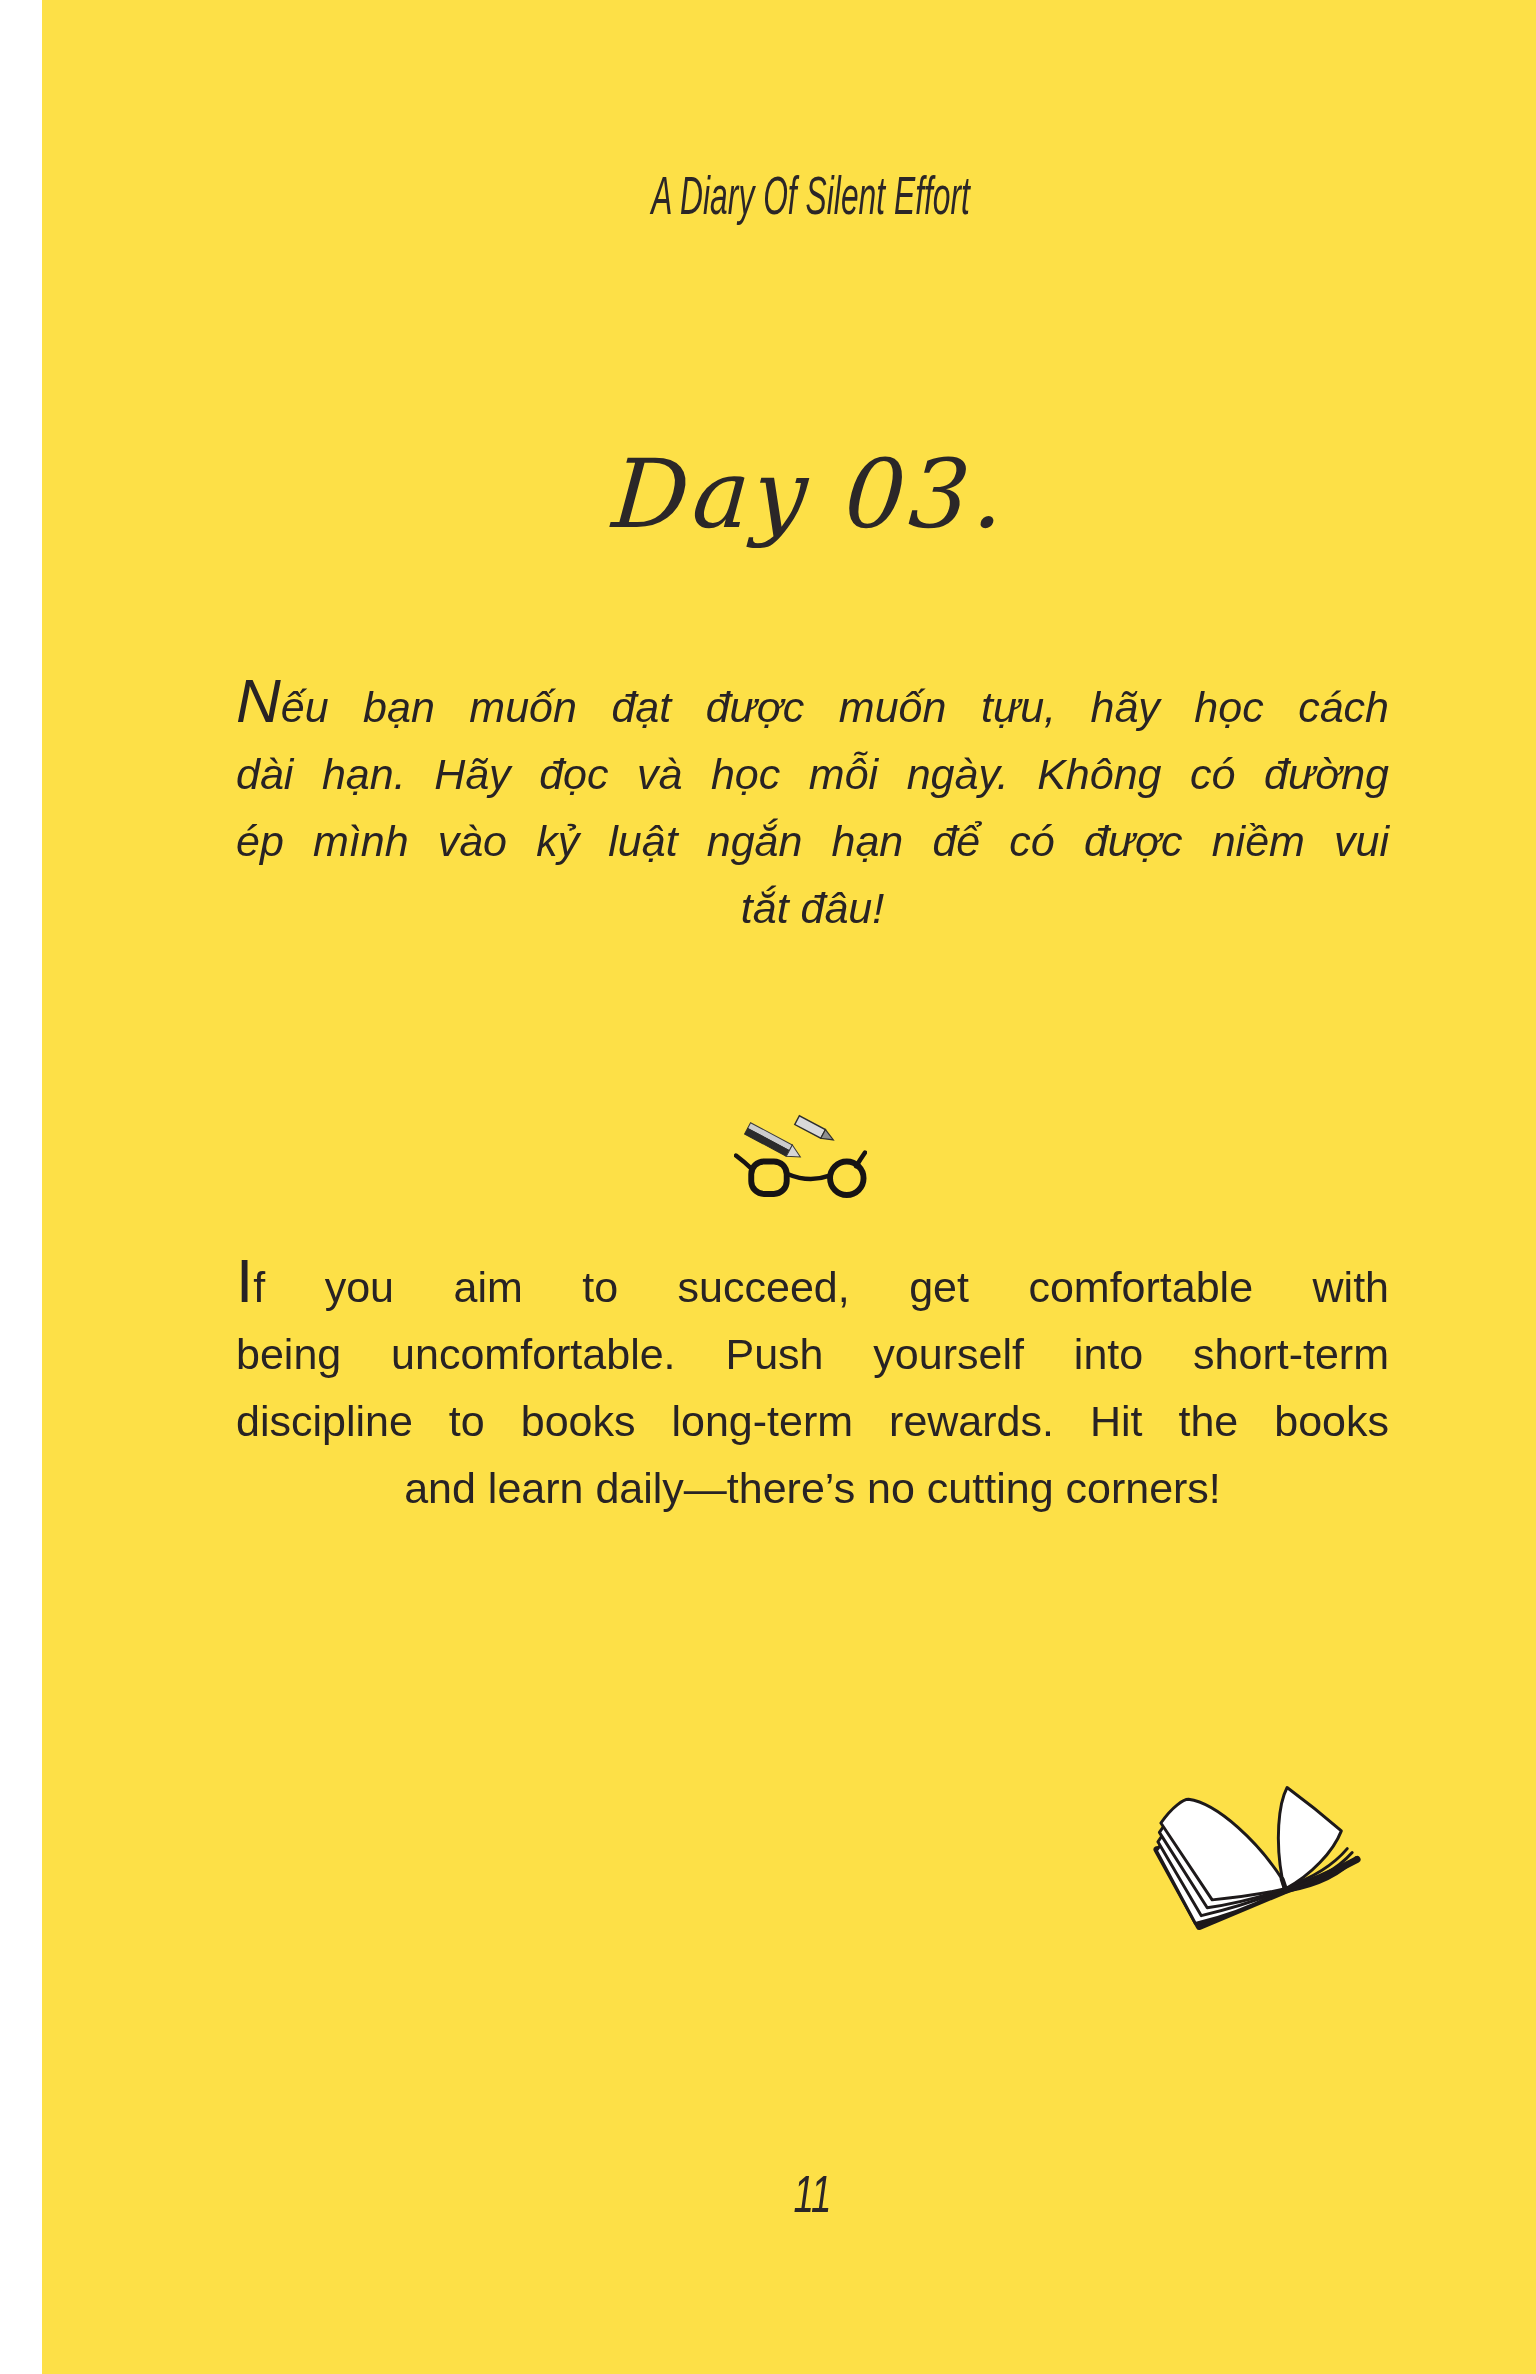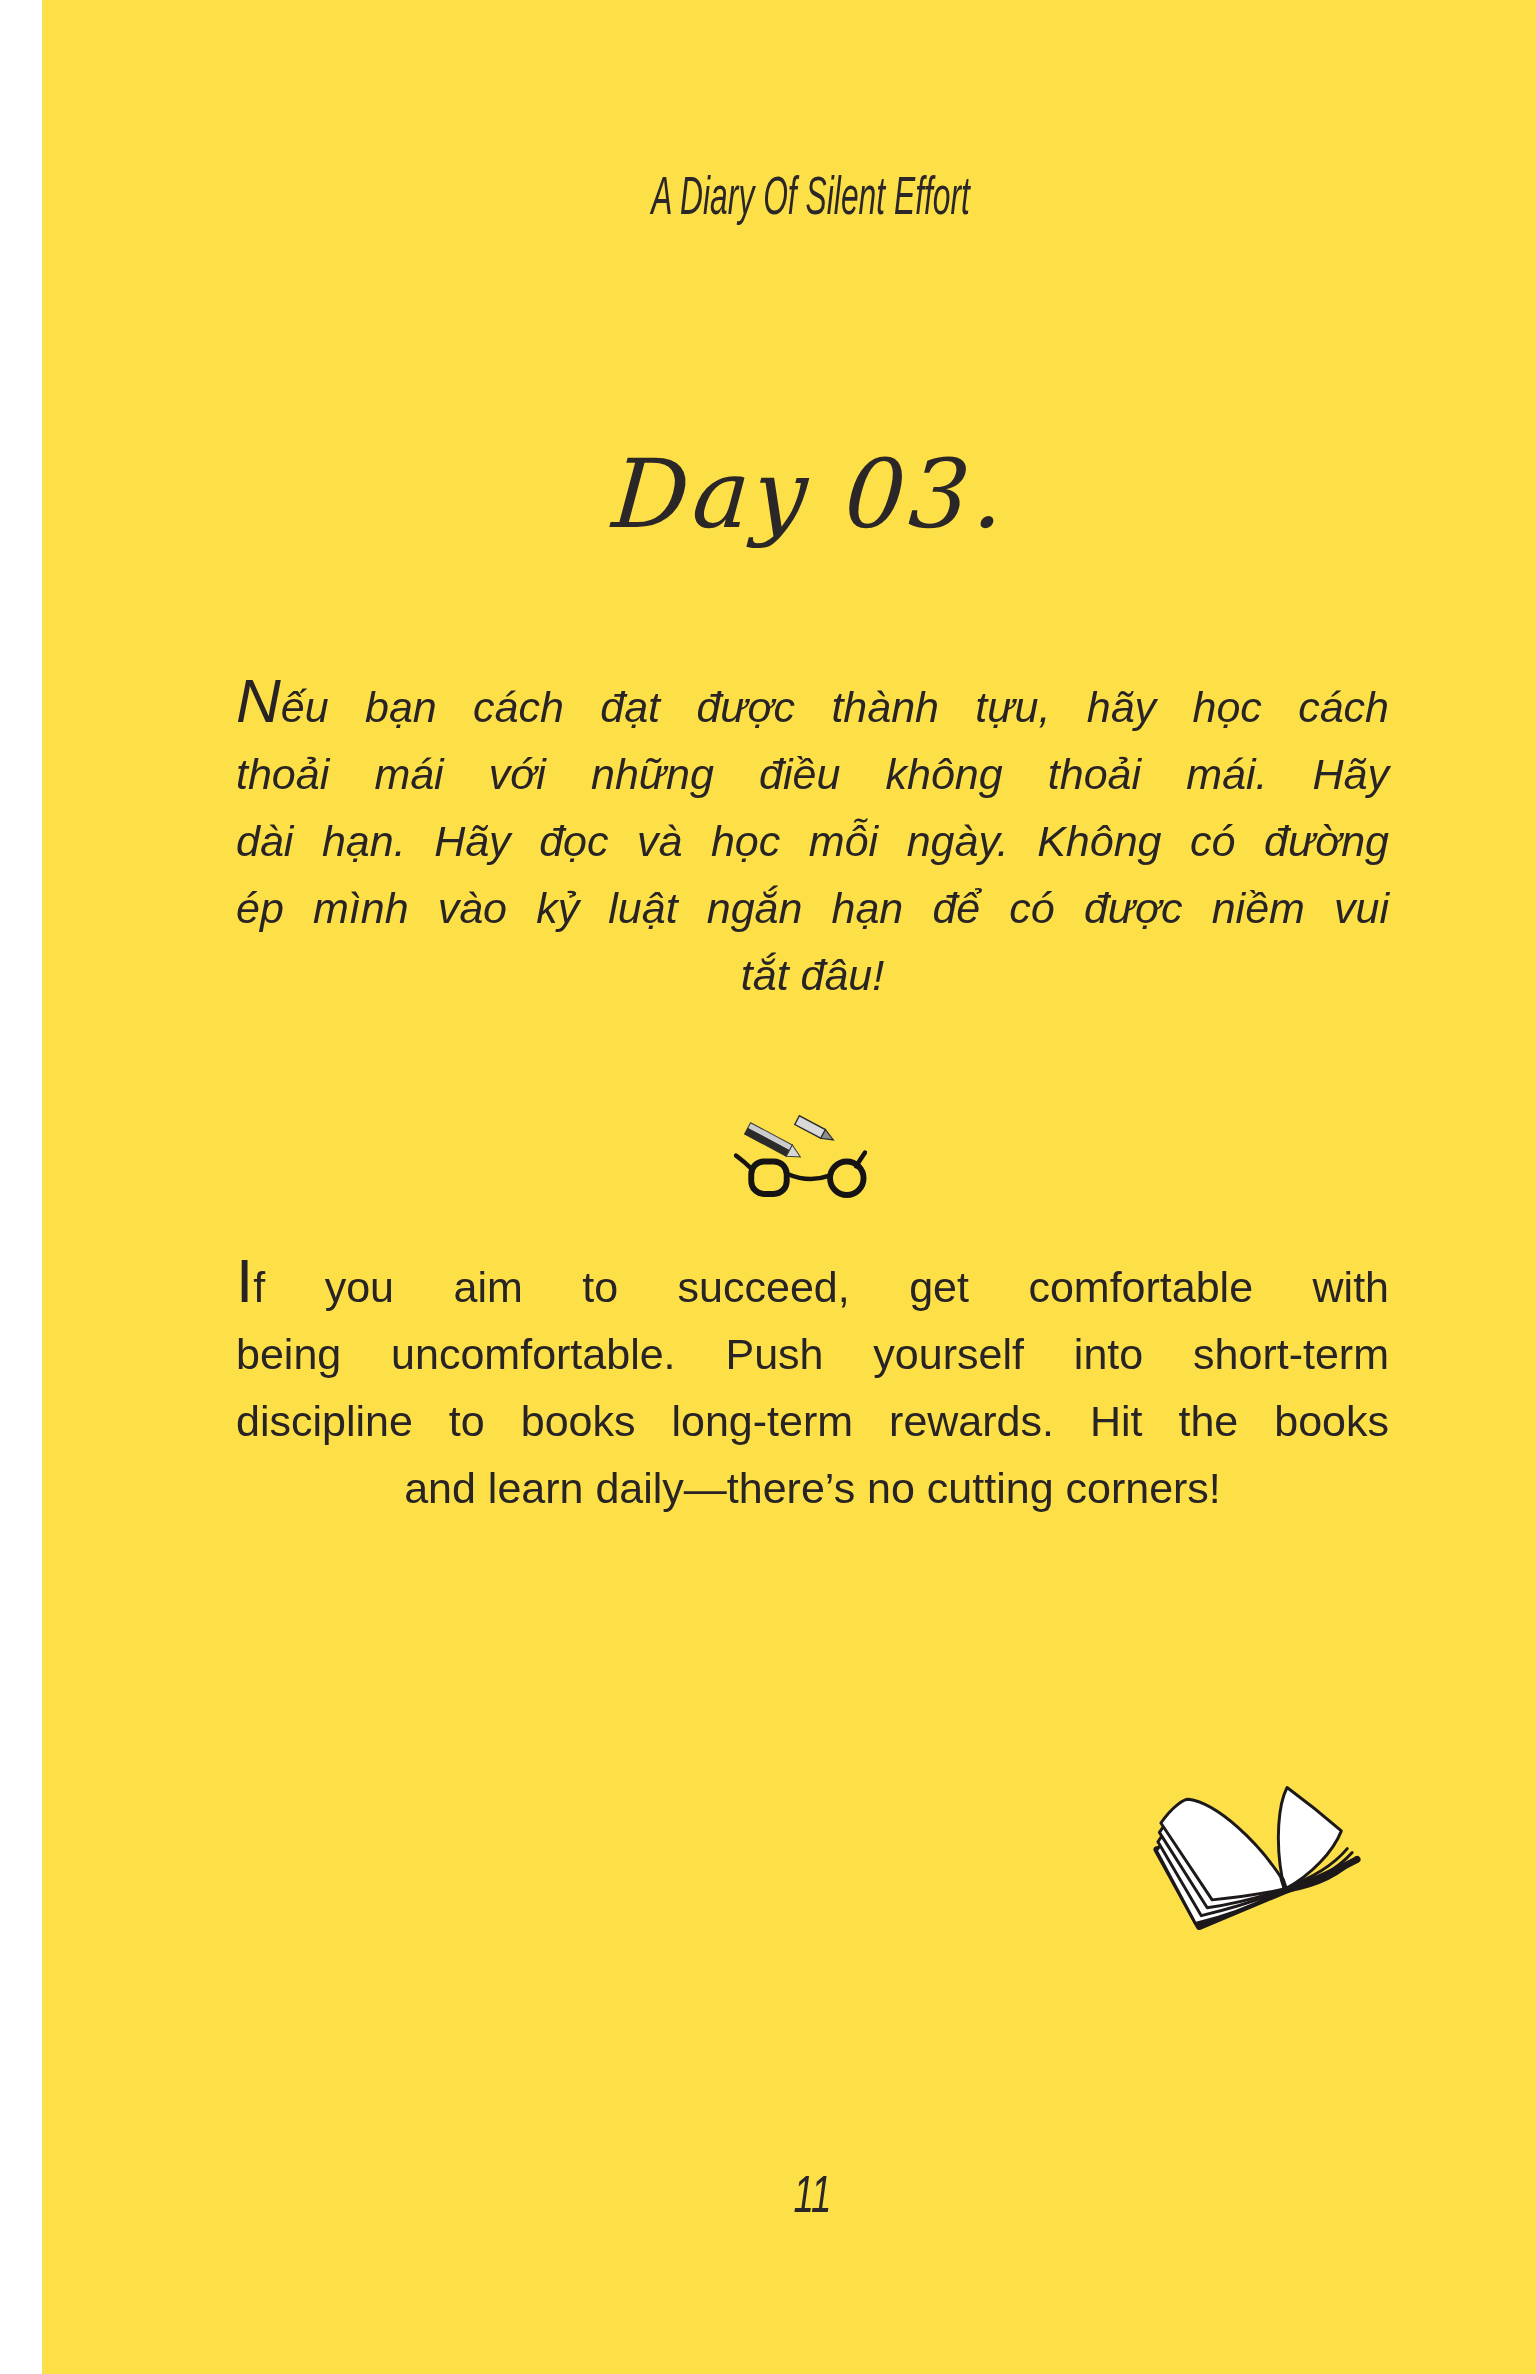--- a/index.html
+++ b/index.html
@@ -116,22 +116,21 @@
 
 <div class="page">
 
   <header class="running-head">
     <span class="rh-text">A Diary Of Silent Effort</span>
   </header>
 
   <h1 class="day-title">Day 03.</h1>
 
   <section class="para vi-para">
-    <p class="line just"><span class="dropcap">N</span><span>ếu bạn cách đạt được thành tựu, hãy học cách</span></p>
-    <p class="line just">thoải mái với những điều không thoải mái. Hãy</p>
+    <p class="line just"><span class="dropcap">N</span><span>ếu bạn muốn đạt được muốn tựu, hãy học cách</span></p>
     <p class="line just">dài hạn. Hãy đọc và học mỗi ngày. Không có đường</p>
     <p class="line just">ép mình vào kỷ luật ngắn hạn để có được niềm vui</p>
     <p class="line last">tắt đâu!</p>
   </section>
 
   <div class="divider-icon">
     <svg viewBox="0 0 135 95">
 
       <g transform="translate(14,17) rotate(28)">
         <rect x="0" y="-6" width="48" height="6.5" fill="#cccccc" stroke="#3a3a3a" stroke-width="1"></rect>

